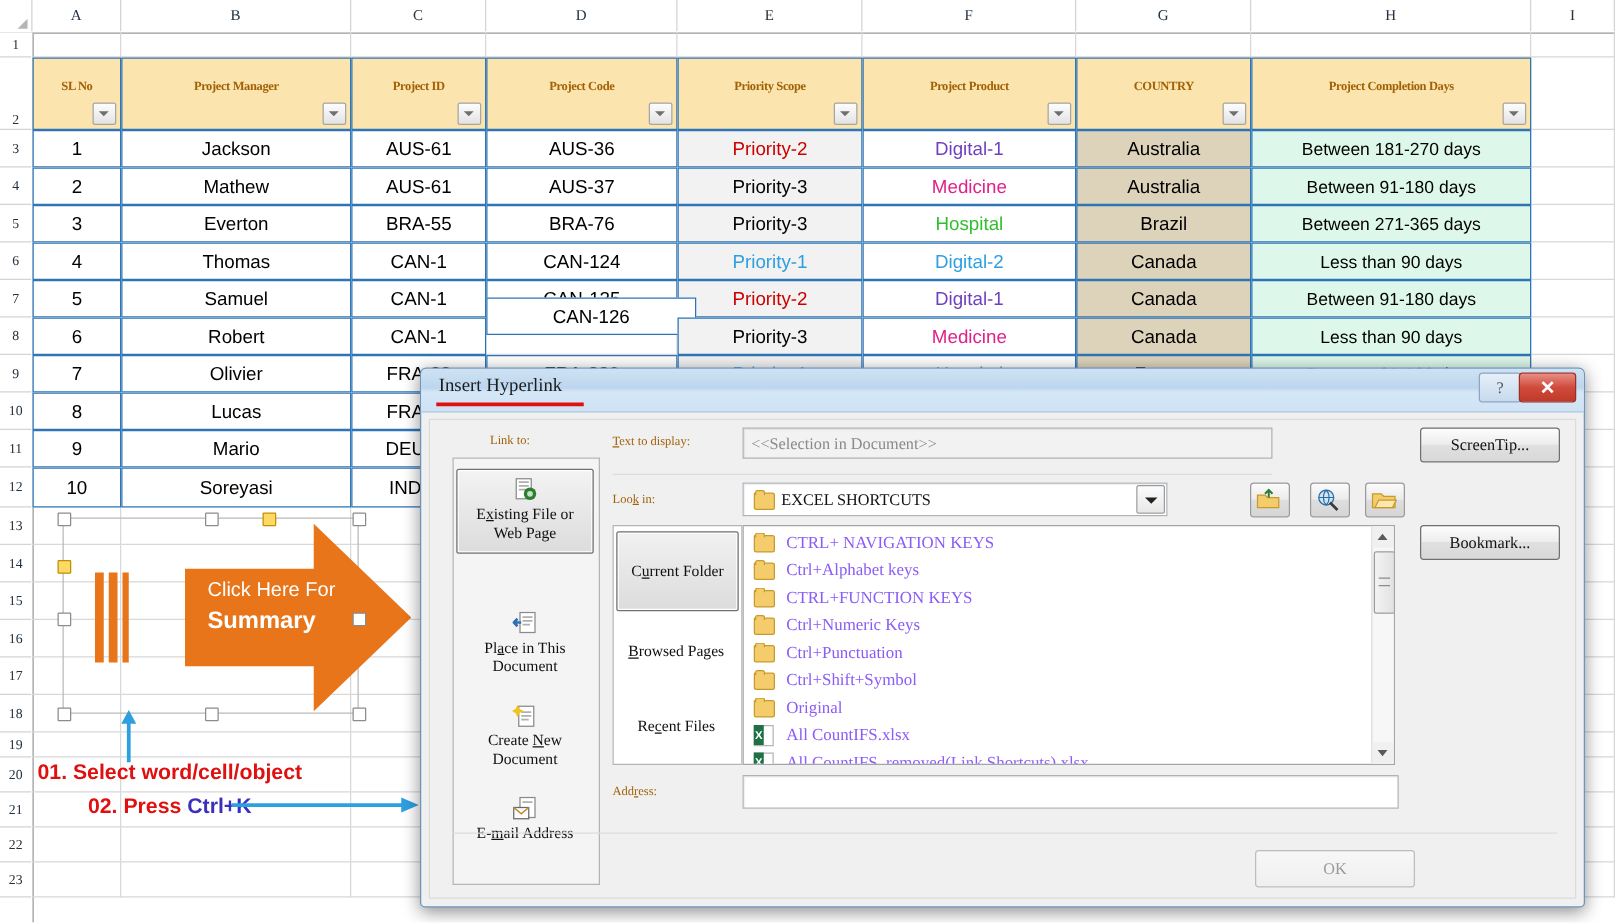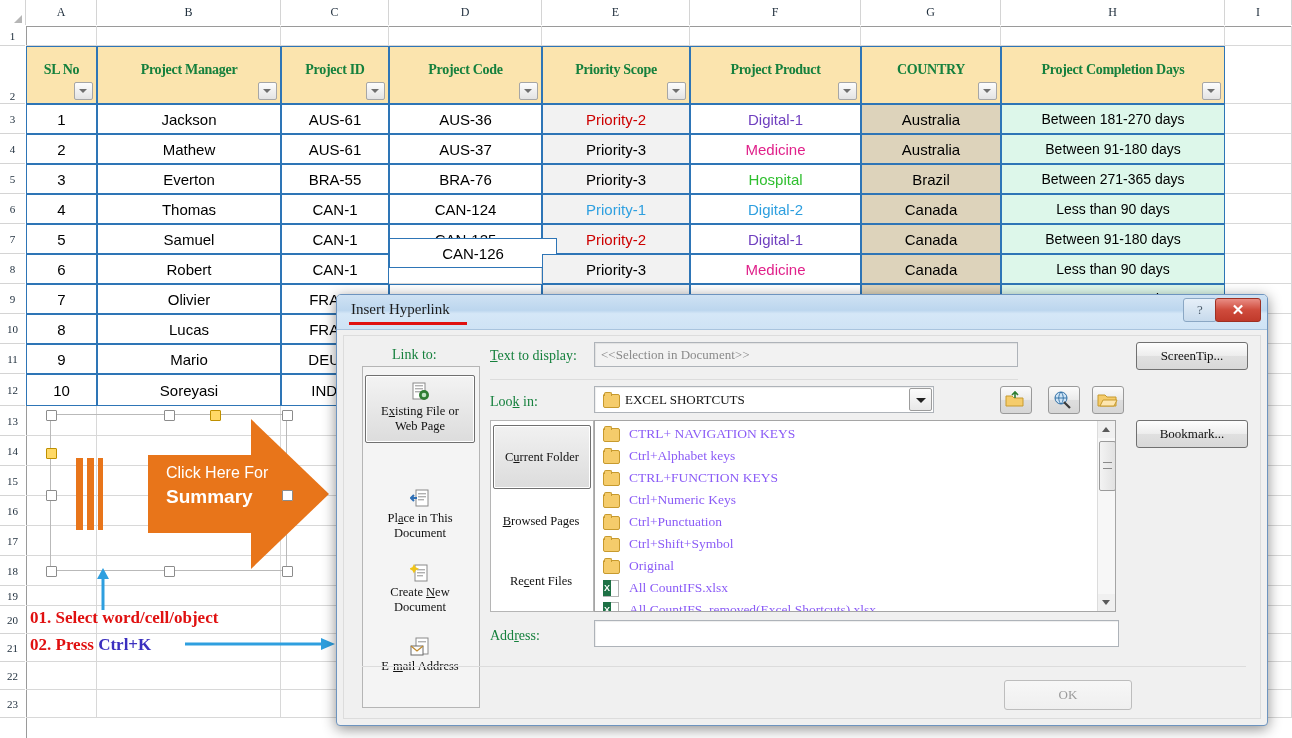--- a/index.html
+++ b/index.html
@@ -64,21 +64,21 @@
   #arrow-head{position:absolute;left:205px;top:9px;width:0;height:0;
      border-top:75px solid transparent;border-bottom:75px solid transparent;
      border-left:78px solid #e8751a;}
   #arrow-text{position:absolute;left:120px;top:52px;width:125px;color:#fff;
      font-size:16px;line-height:1.35;z-index:3;}
   #arrow-text b{font-size:19px;font-weight:bold;}
 
   
   #ann{position:absolute;left:30px;top:604px;}
   .ann-line{font-size:17px;font-weight:bold;color:#e01010;white-space:nowrap;
-     line-height:27px;font-family:Liberation Serif, serif;}
+     line-height:27px;font-family:Liberation Sans, sans-serif;text-align:center;}
   .ann-key{color:#3b2fbf;}
   #ann-up-arrow{position:absolute;left:95px;top:568px;width:16px;height:42px;}
   #ann-right-arrow{position:absolute;left:185px;top:636px;width:150px;height:16px;}
 
   
   #dlg{position:absolute;left:336px;top:294px;width:930px;height:430px;
      border:1px solid #6d94bf;border-radius:5px 5px 4px 4px;
      background:#f0f0f0;
      box-shadow:0 3px 14px rgba(0,0,0,.45);overflow:hidden;}
   #dlg-titlebar{position:relative;height:34px;
@@ -89,21 +89,21 @@
   #title-underline{position:absolute;left:12px;top:27px;width:118px;height:3px;background:#e01010;}
   .titlebtn{position:absolute;top:3px;height:22px;border:1px solid #8aa7c4;
      border-radius:3px;display:flex;align-items:center;justify-content:center;
      font-size:13px;color:#4a5a6a;font-family:"Liberation Serif",serif;}
   #btn-help{right:50px;width:32px;background:linear-gradient(#e6eff8,#c7daec);}
   #btn-close{right:6px;width:44px;background:linear-gradient(#e98d84,#cf4b3c 50%,#c03a2b);
      color:#fff;font-weight:bold;font-size:15px;border-color:#9e3023;}
   #dlg-body{position:absolute;left:6px;top:40px;right:6px;bottom:6px;
      background:#f0f0f0;border:1px solid #dcdcdc;}
 
-  .lbl{position:absolute;font-size:14px;color:#15803d;font-family:"Liberation Serif",serif;}
+  .lbl{position:absolute;font-size:10px;color:#a16207;font-family:"Liberation Serif",serif;}
   .lbl u{text-decoration:underline;}
 
   .panel{position:absolute;background:#f4f4f4;border:1px solid #b5b5b5;}
   .linkitem{position:absolute;left:2px;width:110px;text-align:center;
      font-size:12.5px;color:#111;font-family:"Liberation Serif",serif;
      line-height:1.2;cursor:default;}
   .linkitem .ic{display:block;margin:0 auto 2px;width:20px;height:20px;}
   .linkitem.active{background:linear-gradient(#f3f3f3,#dcdcdc);
      border:1px solid #707070;border-radius:2px;box-shadow:inset 0 0 0 1px #fff;
      padding:6px 0 8px;left:2px;width:108px;}
@@ -661,21 +661,21 @@
         <div class="sb-arrow sb-dn" style="bottom:0;"></div>
       </div>
     <div class="filerow" style="top: 2px;"><span class="folder-ic" style="left: 0px; top: 5px;"></span><span>CTRL+ NAVIGATION KEYS</span></div>
         <div class="filerow" style="top: 24px;"><span class="folder-ic" style="left: 0px; top: 5px;"></span><span>Ctrl+Alphabet keys</span></div>
         <div class="filerow" style="top: 46px;"><span class="folder-ic" style="left: 0px; top: 5px;"></span><span>CTRL+FUNCTION KEYS</span></div>
         <div class="filerow" style="top: 68px;"><span class="folder-ic" style="left: 0px; top: 5px;"></span><span>Ctrl+Numeric Keys</span></div>
         <div class="filerow" style="top: 90px;"><span class="folder-ic" style="left: 0px; top: 5px;"></span><span>Ctrl+Punctuation</span></div>
         <div class="filerow" style="top: 112px;"><span class="folder-ic" style="left: 0px; top: 5px;"></span><span>Ctrl+Shift+Symbol</span></div>
         <div class="filerow" style="top: 134px;"><span class="folder-ic" style="left: 0px; top: 5px;"></span><span>Original</span></div>
         <div class="filerow" style="top: 156px;"><span class="xls-ic" style="left: 0px; top: 3px;"></span><span>All CountIFS.xlsx</span></div>
-        <div class="filerow" style="top: 178px;"><span class="xls-ic" style="left: 0px; top: 3px;"></span><span>All CountIFS_removed(Excel Shortcuts).xlsx</span></div>
+        <div class="filerow" style="top: 178px;"><span class="xls-ic" style="left: 0px; top: 3px;"></span><span>All CountIFS_removed(Link Shortcuts).xlsx</span></div>
       </div>
 
     <div class="winbtn" style="left:792px;top:84px;width:110px;height:26px;">Bookmark...</div>
 
     <div class="lbl" style="left:146px;top:292px;">Add<u>r</u>ess:</div>
     <div class="textbox" style="left:250px;top:284px;width:525px;height:27px;"></div>
 
     <div class="hr" style="left:18px;top:330px;width:884px;"></div>
 
     <div class="winbtn disabled" style="left:660px;top:344px;width:126px;height:28px;">OK</div>

